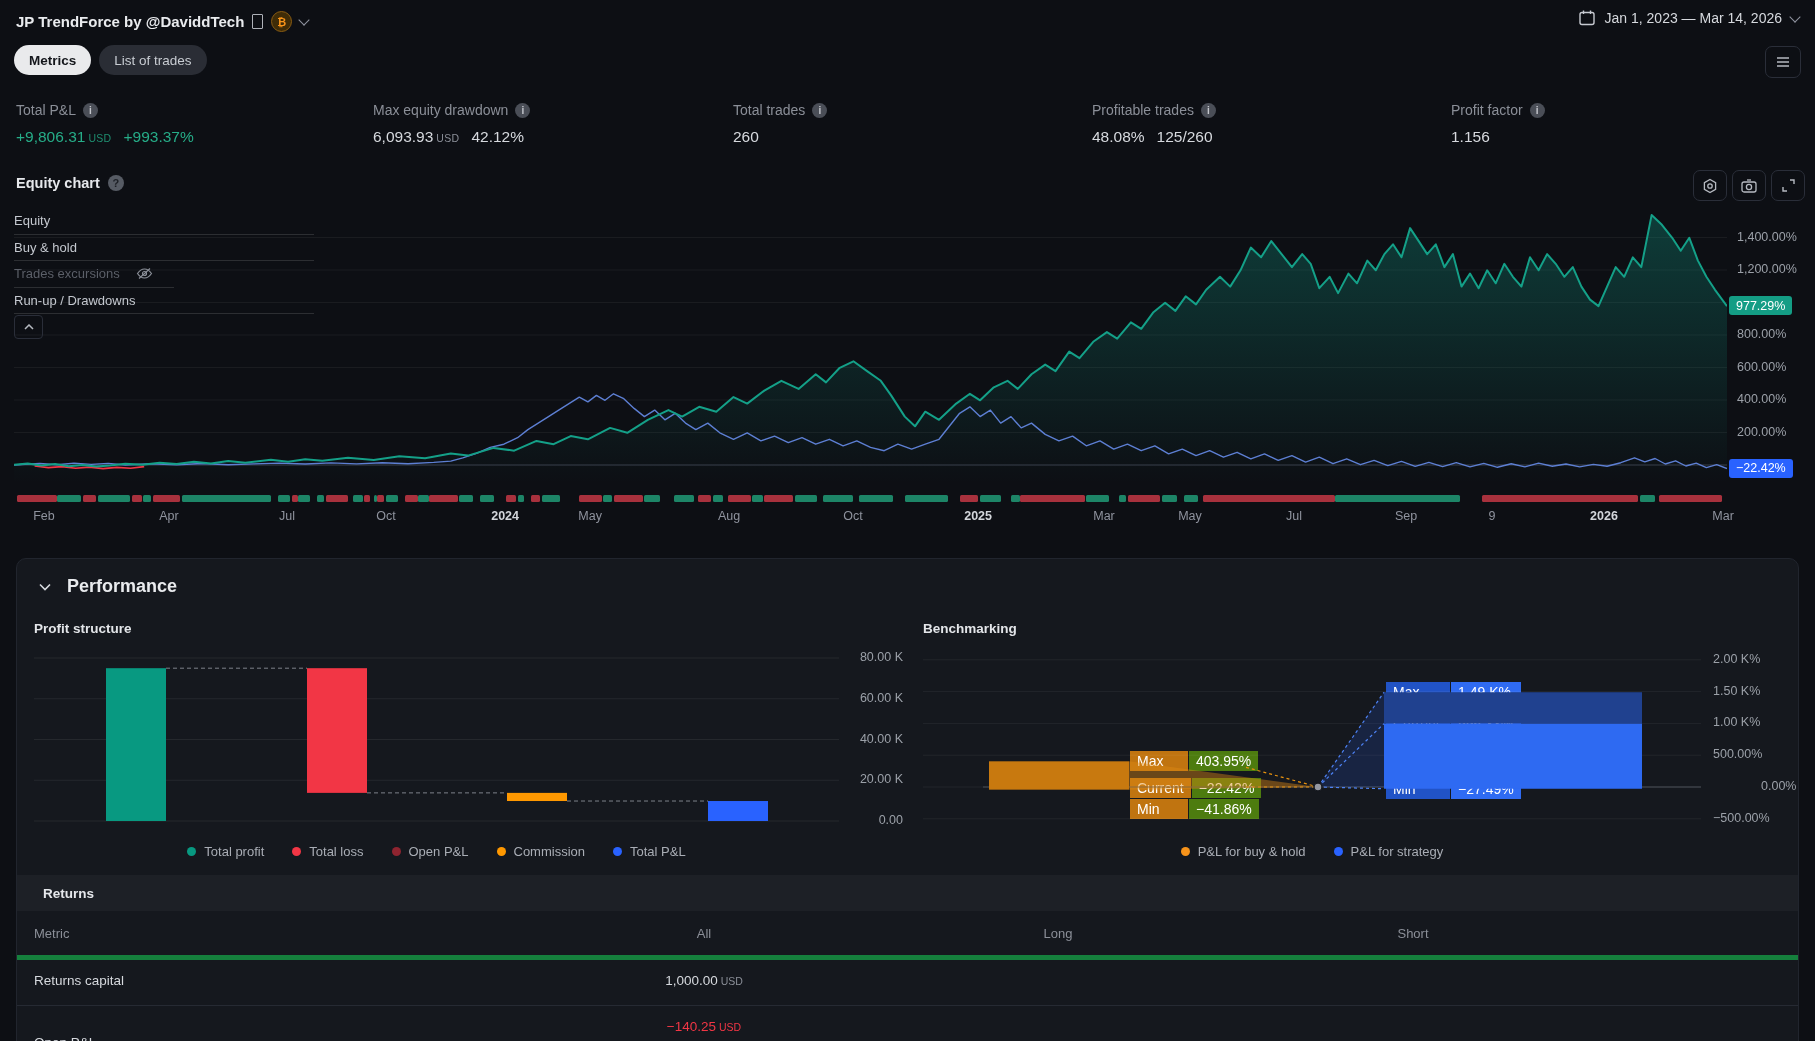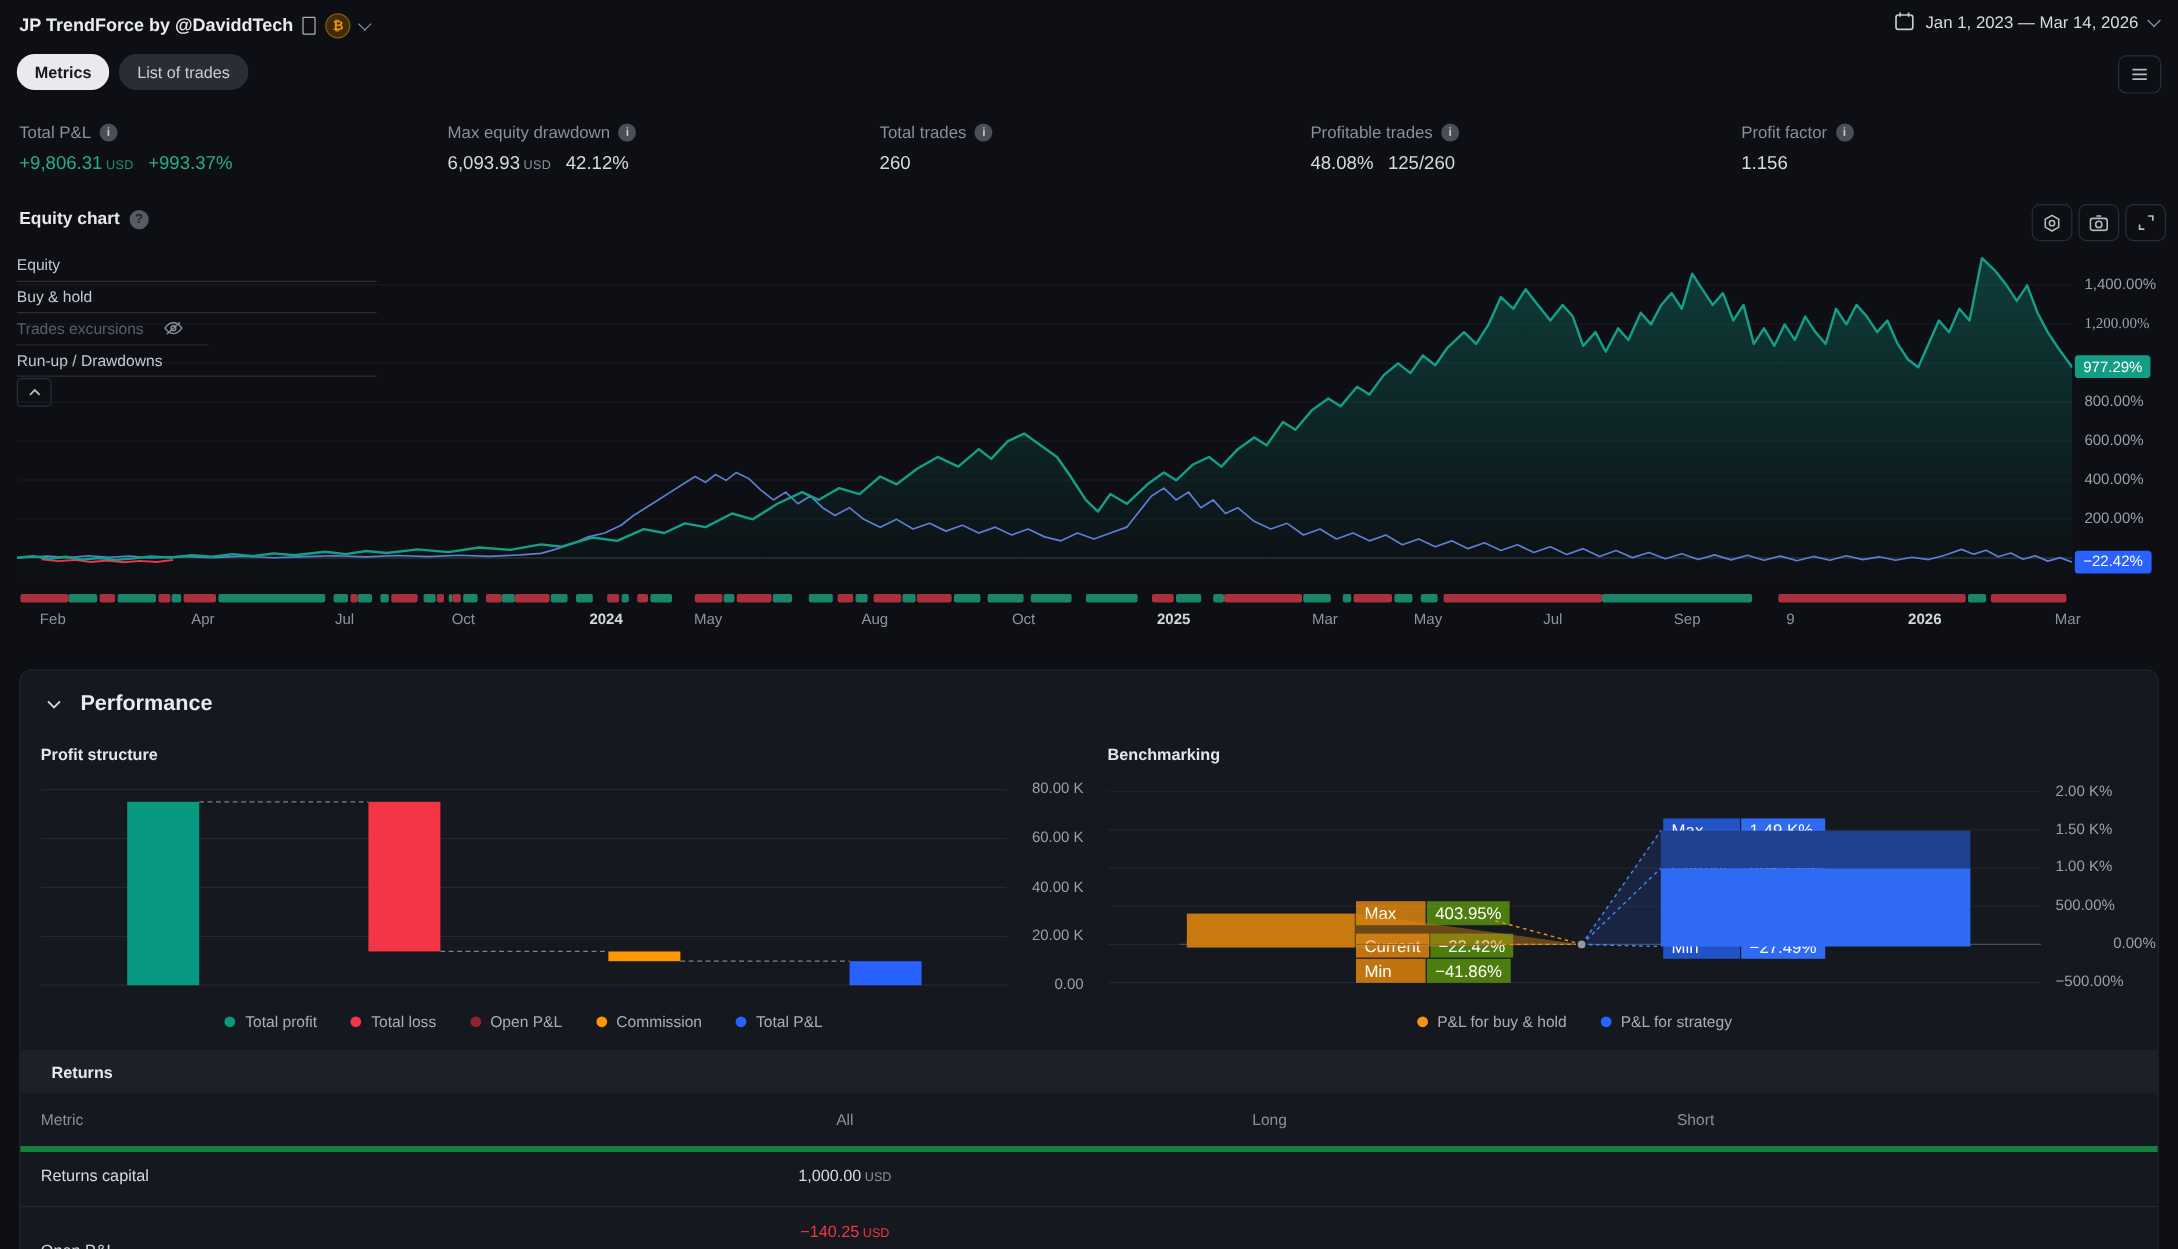--- a/index.html
+++ b/index.html
@@ -238,21 +238,21 @@
       <polygon points="0.0,259.7 13.7,258.4 27.4,260.6 41.1,259.0 54.8,261.3 68.5,260.0 82.2,261.6 95.9,260.5 111.3,258.7 128.5,259.7 145.6,257.7 162.7,259.0 179.9,256.8 197.0,258.4 214.1,256.1 231.3,257.7 256.9,254.8 274.1,256.8 291.2,254.2 308.3,255.8 334.0,252.8 359.7,255.1 385.4,251.2 411.1,253.2 436.8,248.6 453.9,250.6 479.6,242.9 500.2,245.7 522.5,235.9 539.6,239.2 556.7,231.1 573.9,234.3 596.1,222.9 613.3,227.8 633.8,214.8 654.4,205.1 668.1,211.6 685.2,201.8 702.3,206.7 719.5,192.1 733.2,198.6 750.3,185.6 767.4,175.8 784.6,183.9 801.7,169.3 812.0,177.4 825.7,162.8 839.4,156.3 853.1,166.1 866.8,175.8 877.1,190.4 890.8,211.6 901.0,221.3 911.3,206.7 925.0,214.8 942.2,198.6 955.9,188.8 966.1,195.3 979.8,182.3 993.5,175.8 1003.8,183.9 1017.5,169.3 1031.2,159.6 1041.5,166.1 1055.2,146.6 1065.5,153.1 1079.2,136.8 1092.9,127.1 1103.2,133.6 1116.9,117.3 1127.2,123.8 1139.1,107.6 1151.1,97.8 1161.4,105.9 1171.7,91.3 1182.0,99.4 1192.2,84.8 1206.0,71.8 1216.2,81.6 1226.5,65.3 1236.8,42.6 1247.1,52.3 1257.3,36.1 1267.6,49.1 1277.9,62.1 1288.2,49.1 1296.7,58.8 1305.3,83.2 1315.6,71.8 1324.1,88.1 1334.4,68.6 1343.0,78.3 1353.3,55.6 1361.8,65.3 1370.4,49.1 1379.0,39.3 1387.5,52.3 1396.1,23.1 1404.7,36.1 1413.2,49.1 1421.8,39.3 1430.4,62.1 1438.9,49.1 1447.5,81.6 1456.0,68.6 1464.6,83.2 1473.2,65.3 1481.7,78.3 1490.3,58.8 1498.9,71.8 1507.4,81.6 1516.0,52.3 1524.6,65.3 1533.1,49.1 1541.7,58.8 1550.3,71.8 1558.8,62.1 1567.4,81.6 1576.0,94.6 1584.5,101.1 1593.1,81.6 1601.7,62.1 1610.2,71.8 1618.8,52.3 1627.3,62.1 1637.6,10.1 1647.9,19.8 1658.2,32.8 1666.7,45.8 1675.3,32.8 1683.9,55.6 1692.4,71.8 1701.0,84.8 1713.0,101.2 1713,278 0,278" fill="url(#eqg)" stroke="none"></polygon>
       <polyline points="0.0,260.0 25.7,258.4 42.8,259.7 60.0,258.1 77.1,259.4 94.2,258.4 111.3,260.0 137.0,258.7 162.7,259.7 188.4,258.5 214.1,259.8 239.8,258.9 265.5,258.1 291.2,259.0 316.9,257.9 342.6,258.9 368.3,257.7 394.0,258.7 419.7,257.4 436.8,256.1 448.8,252.8 462.5,248.3 476.2,242.4 489.9,239.2 503.6,232.7 513.9,224.6 524.2,218.1 534.5,211.6 544.7,205.1 555.0,198.6 565.3,192.1 573.9,196.9 582.4,190.4 591.0,195.3 599.5,188.8 609.8,193.7 620.1,203.4 630.4,211.6 640.7,205.1 650.9,214.8 661.2,208.3 671.5,218.1 681.8,224.6 693.8,218.1 705.8,227.8 719.5,234.3 733.2,227.8 746.9,235.9 760.6,231.1 774.3,237.6 788.0,232.7 801.7,239.2 815.4,234.3 829.1,240.8 842.8,235.9 856.5,242.4 870.2,245.7 883.9,239.2 897.6,244.1 911.3,239.2 925.0,234.3 935.3,221.3 945.6,208.3 955.9,201.8 966.1,211.6 976.4,205.1 986.7,218.1 997.0,211.6 1007.2,222.9 1017.5,218.1 1031.2,229.4 1044.9,235.9 1058.6,231.1 1072.3,240.8 1086.0,235.9 1099.7,244.1 1113.5,239.2 1127.2,245.7 1140.9,240.8 1154.6,248.9 1168.3,244.1 1182.0,250.6 1195.7,245.7 1209.4,252.2 1223.1,247.3 1236.8,253.8 1250.5,248.9 1264.2,255.4 1277.9,250.6 1291.6,257.1 1305.3,252.2 1319.0,258.7 1332.7,253.8 1346.4,259.7 1360.1,255.4 1373.8,260.6 1387.5,256.4 1401.2,261.3 1414.9,257.4 1428.6,261.6 1442.3,257.7 1456.0,261.9 1469.8,258.4 1483.5,262.3 1497.2,258.7 1510.9,261.9 1524.6,258.1 1538.3,261.3 1552.0,259.0 1565.7,261.9 1579.4,259.4 1593.1,261.3 1606.8,257.7 1620.5,252.8 1630.8,256.8 1641.1,253.5 1651.3,259.0 1661.6,255.8 1671.9,261.0 1682.2,258.1 1692.4,262.6 1702.7,259.7 1713.0,263.6" fill="none" stroke="#5d7fd3" stroke-width="1.4" stroke-linejoin="round"></polyline>
       <polyline points="20.6,261.0 34.3,262.6 48.0,261.6 61.7,263.3 75.4,262.1 89.1,263.6 102.8,262.4 116.5,263.3 130.2,261.6" fill="none" stroke="#f23645" stroke-width="1.6" stroke-linejoin="round"></polyline>
       <polyline points="0.0,259.7 13.7,258.4 27.4,260.6 41.1,259.0 54.8,261.3 68.5,260.0 82.2,261.6 95.9,260.5 111.3,258.7 128.5,259.7 145.6,257.7 162.7,259.0 179.9,256.8 197.0,258.4 214.1,256.1 231.3,257.7 256.9,254.8 274.1,256.8 291.2,254.2 308.3,255.8 334.0,252.8 359.7,255.1 385.4,251.2 411.1,253.2 436.8,248.6 453.9,250.6 479.6,242.9 500.2,245.7 522.5,235.9 539.6,239.2 556.7,231.1 573.9,234.3 596.1,222.9 613.3,227.8 633.8,214.8 654.4,205.1 668.1,211.6 685.2,201.8 702.3,206.7 719.5,192.1 733.2,198.6 750.3,185.6 767.4,175.8 784.6,183.9 801.7,169.3 812.0,177.4 825.7,162.8 839.4,156.3 853.1,166.1 866.8,175.8 877.1,190.4 890.8,211.6 901.0,221.3 911.3,206.7 925.0,214.8 942.2,198.6 955.9,188.8 966.1,195.3 979.8,182.3 993.5,175.8 1003.8,183.9 1017.5,169.3 1031.2,159.6 1041.5,166.1 1055.2,146.6 1065.5,153.1 1079.2,136.8 1092.9,127.1 1103.2,133.6 1116.9,117.3 1127.2,123.8 1139.1,107.6 1151.1,97.8 1161.4,105.9 1171.7,91.3 1182.0,99.4 1192.2,84.8 1206.0,71.8 1216.2,81.6 1226.5,65.3 1236.8,42.6 1247.1,52.3 1257.3,36.1 1267.6,49.1 1277.9,62.1 1288.2,49.1 1296.7,58.8 1305.3,83.2 1315.6,71.8 1324.1,88.1 1334.4,68.6 1343.0,78.3 1353.3,55.6 1361.8,65.3 1370.4,49.1 1379.0,39.3 1387.5,52.3 1396.1,23.1 1404.7,36.1 1413.2,49.1 1421.8,39.3 1430.4,62.1 1438.9,49.1 1447.5,81.6 1456.0,68.6 1464.6,83.2 1473.2,65.3 1481.7,78.3 1490.3,58.8 1498.9,71.8 1507.4,81.6 1516.0,52.3 1524.6,65.3 1533.1,49.1 1541.7,58.8 1550.3,71.8 1558.8,62.1 1567.4,81.6 1576.0,94.6 1584.5,101.1 1593.1,81.6 1601.7,62.1 1610.2,71.8 1618.8,52.3 1627.3,62.1 1637.6,10.1 1647.9,19.8 1658.2,32.8 1666.7,45.8 1675.3,32.8 1683.9,55.6 1692.4,71.8 1701.0,84.8 1713.0,101.2" fill="none" stroke="#14a088" stroke-width="2" stroke-linejoin="round"></polyline>
     </svg></div>
 
 <div id="eq-axis">
   <div class="price-badge badge-teal" id="badge-equity" style="top: 91.1904px;">977.29%</div>
   <div class="price-badge badge-blue" id="badge-buyhold" style="top: 253.643px;">−22.42%</div>
 <span class="eq-ax-lab" style="top: 24.5px;">1,400.00%</span>
-    <span class="eq-ax-lab" style="top: 57px; font-family: Liberation Serif, serif;">1,200.00%</span>
+    <span class="eq-ax-lab" style="top: 57px;">1,200.00%</span>
     <span class="eq-ax-lab" style="top: 122px;">800.00%</span>
     <span class="eq-ax-lab" style="top: 154.5px;">600.00%</span>
     <span class="eq-ax-lab" style="top: 187px;">400.00%</span>
     <span class="eq-ax-lab" style="top: 219.5px;">200.00%</span>
   </div>
 
 <div class="eq-legend">
   <div class="eq-legend-item">
       <span>Equity</span>
     </div>

